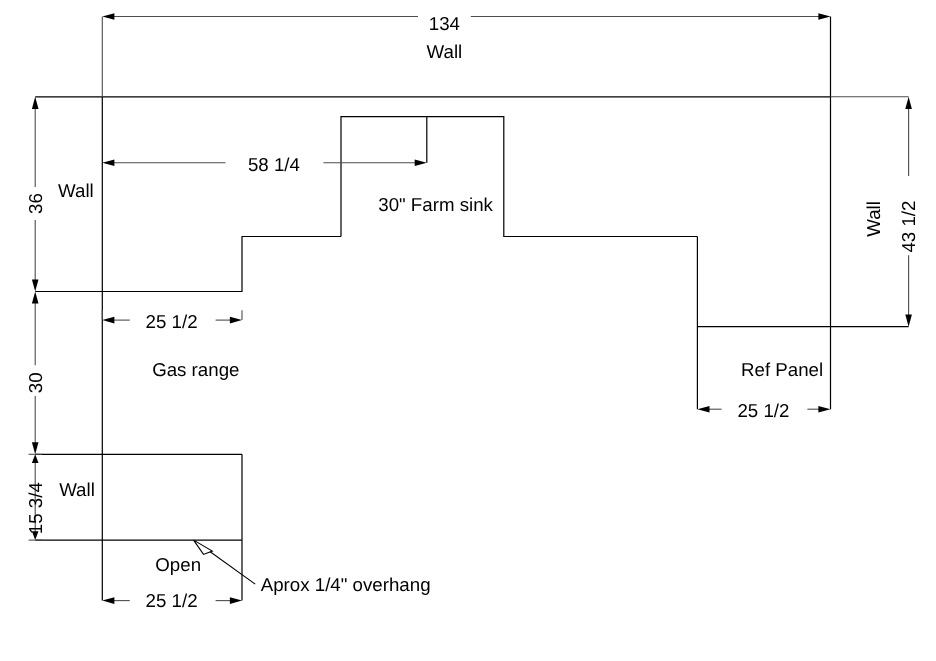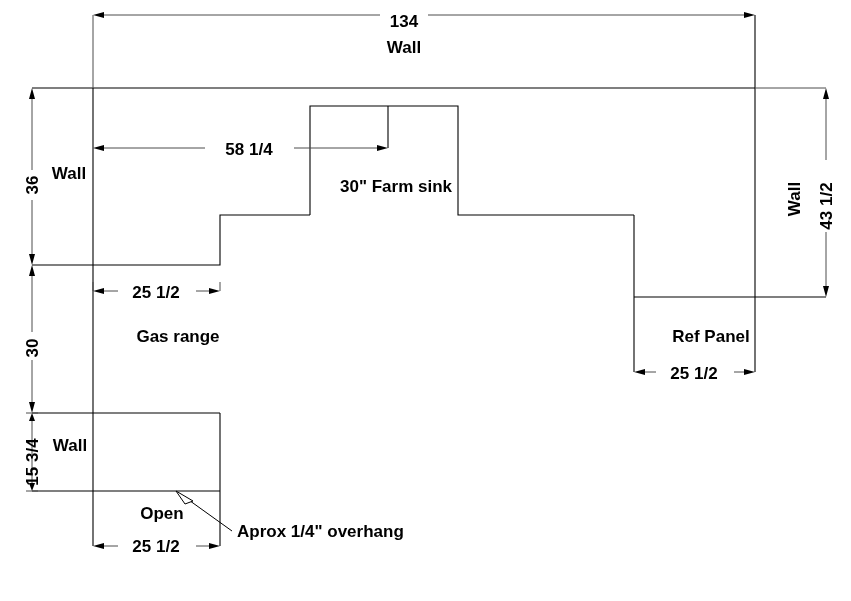--- a/index.html
+++ b/index.html
@@ -10,21 +10,20 @@
   body {
     width: 851px;
     height: 601px;
     font-family: "Liberation Sans", sans-serif;
     overflow: hidden;
   }
   #drawing-root {
     position: relative;
     width: 851px;
     height: 476px;
-    font-weight: bold;
   }
   svg#plan {
     display: block;
     width: 851px;
     height: 601px;
   }
   .outline {
     fill: none;
     stroke: #000000;
     stroke-width: 1.1;

